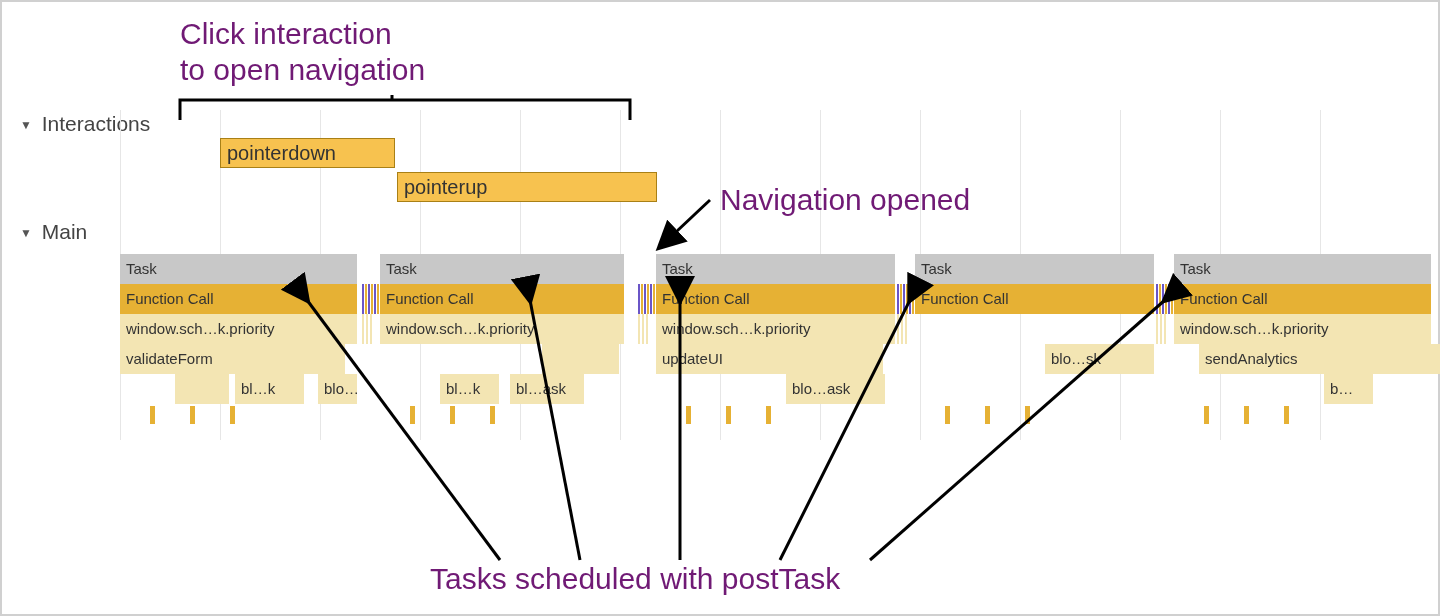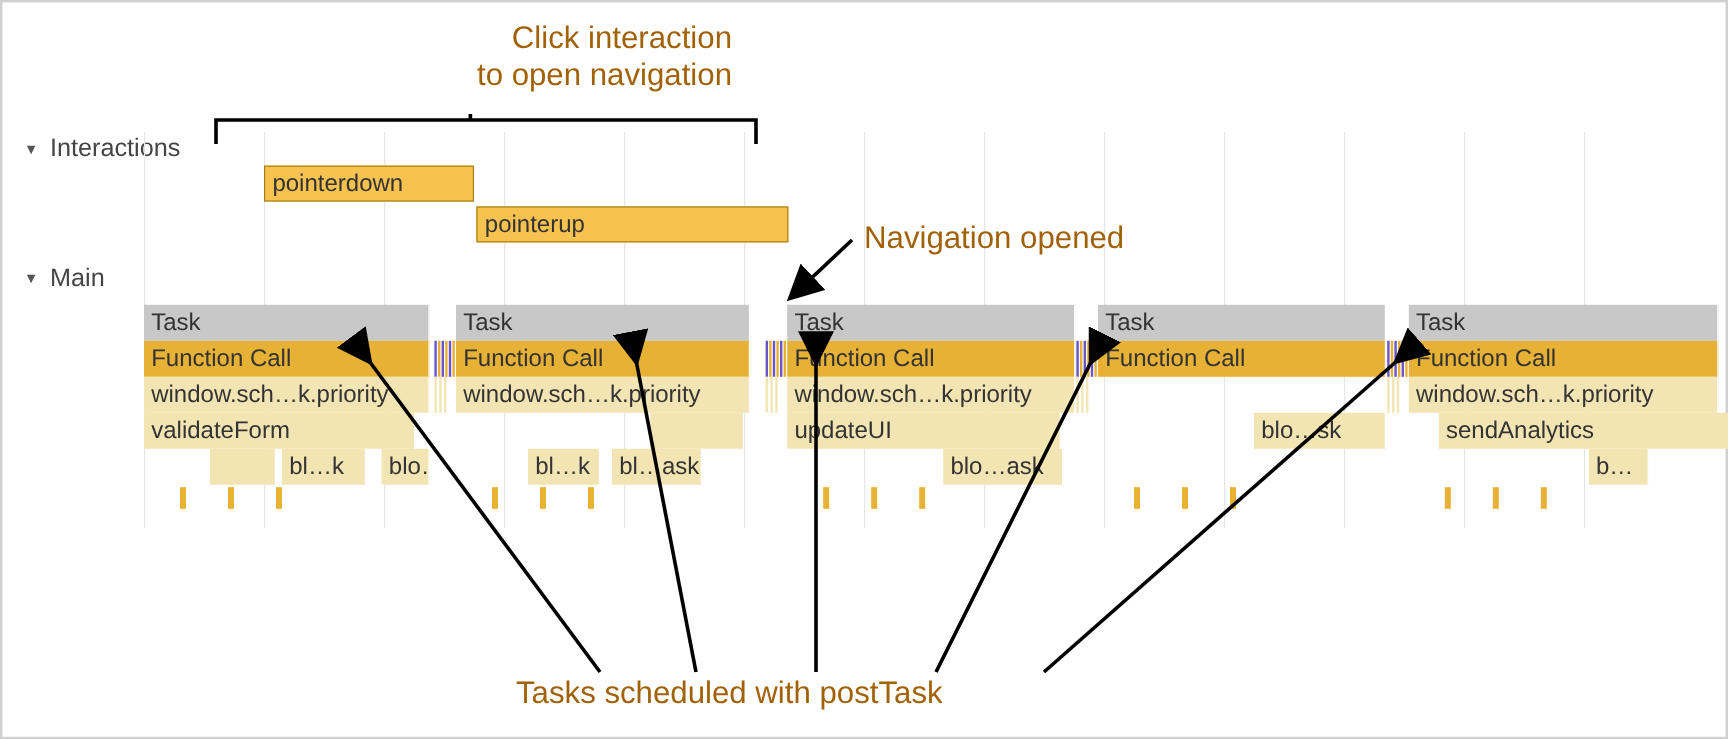--- a/index.html
+++ b/index.html
@@ -83,21 +83,21 @@
   }
   .row-pale {
     background: #f3e5b3;
     color: #333;
   }
   .bar {
     position: absolute;
     height: 30px;
     border-right: 1px solid #fff;
     box-sizing: border-box;
-    font-size: 20px;
+    font-size: 15px;
     line-height: 30px;
     padding-left: 6px;
     overflow: hidden;
     white-space: nowrap;
   }
   .stripe {
     position: absolute;
     height: 30px;
     width: 2px;
     background: #6a55c7;
@@ -108,25 +108,25 @@
   .mini {
     position: absolute;
     top: 0;
     height: 18px;
     width: 5px;
     background: #e6b134;
   }
   
   .annotation {
     position: absolute;
-    font-size: 26px;
+    font-size: 30px;
     font-weight: 400;
-    color: #a16207;
+    color: #701a75;
     white-space: nowrap;
-    text-align: right;
+    text-align: left;
   }
   svg.anno {
     position: absolute;
     overflow: visible;
     pointer-events: none;
   }
   svg.anno path, svg.anno line {
     stroke: #000;
     stroke-width: 3;
     fill: none;

